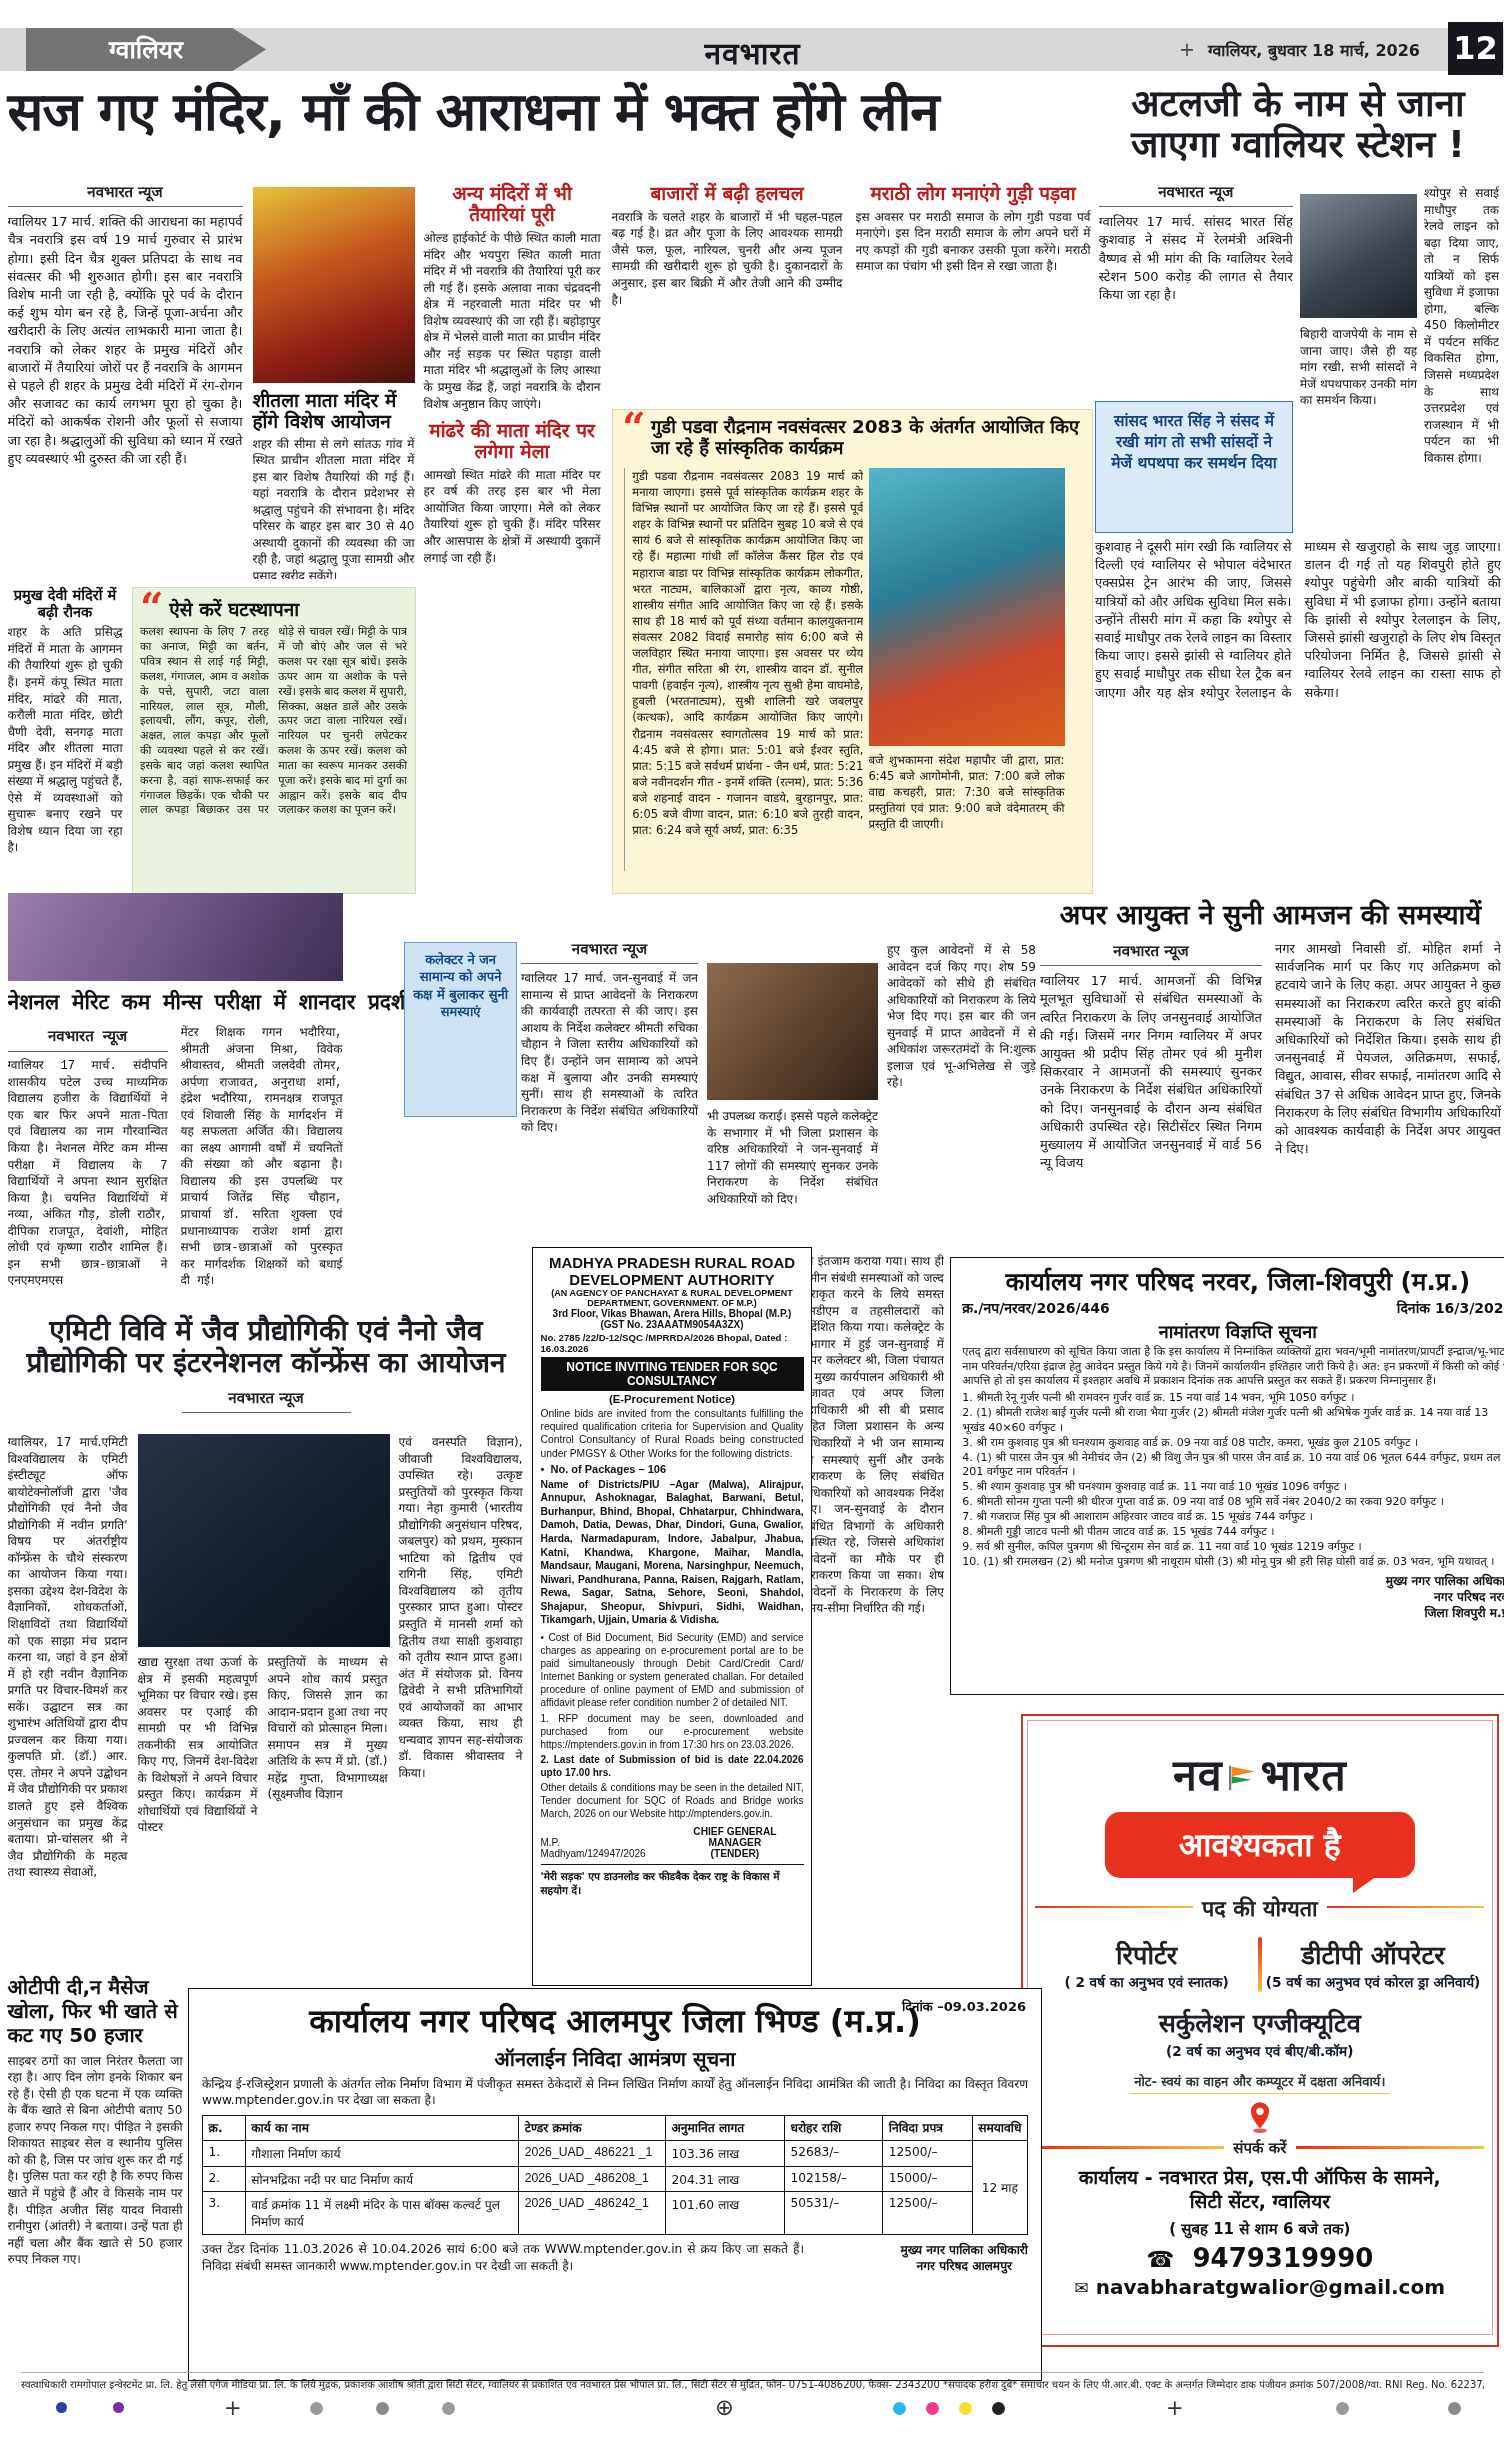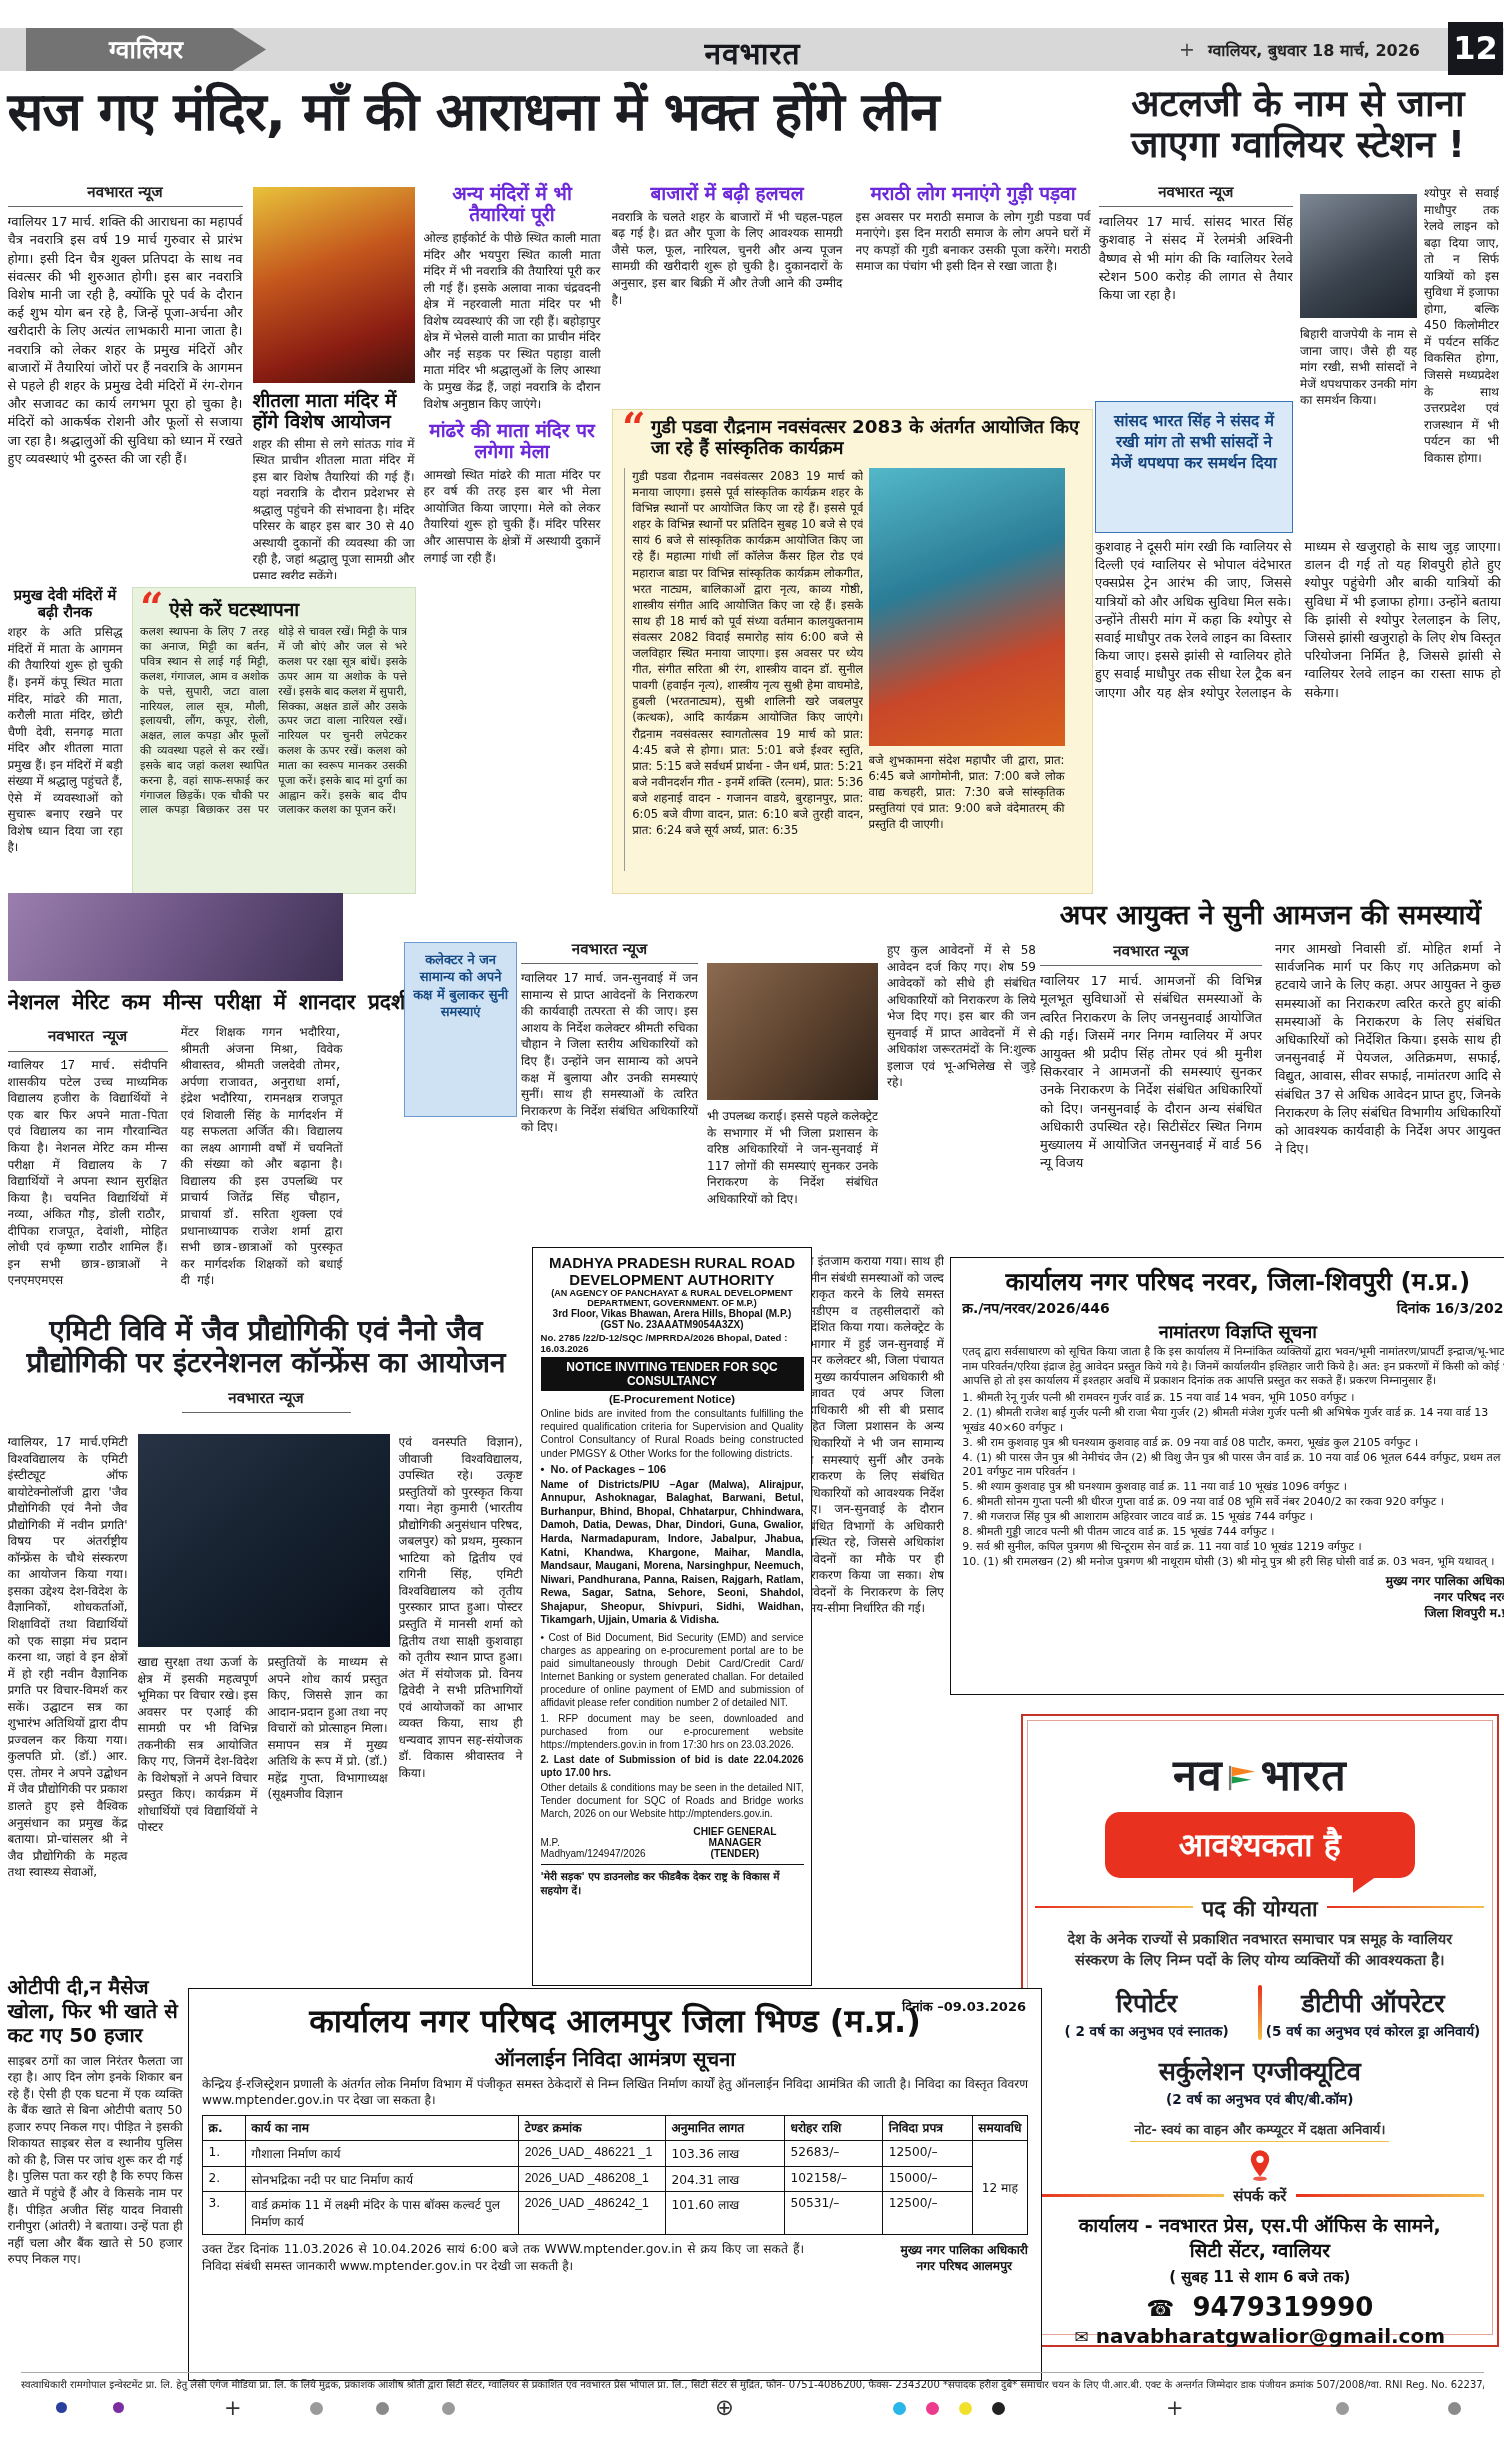--- a/index.html
+++ b/index.html
@@ -14,21 +14,21 @@
   .region-tab{position:absolute;left:26px;top:0;width:240px;height:43px;background:#737373;color:#fff;font-size:24.5px;font-weight:bold;line-height:43px;text-align:center;clip-path:polygon(0 0,86% 0,100% 50%,86% 100%,0 100%);}
   .masthead{position:absolute;left:0;right: 0;top:3.8px;text-align:center;font-size:30px;font-weight:800;color:#16181d;letter-spacing:0.9px;}
   .dateline{position:absolute;right:85px;top:10.3px;font-size:16px;font-weight:bold;color:#222;}
   .cross-ic{font-weight:normal;color:#444;margin-right:13px;font-size:19px;}
   .pagenum{position:absolute;right:1.9px;top:-5.6px;width:55px;height:53px;background:#15171d;color:#fff;font-size:32px;font-weight:bold;text-align:center;line-height:53px;}
   
   .main-headline{top:73px;left:7.5px;width:1083px;height:79px;font-size:53px;font-weight:800;color:#1b1d22;white-space:nowrap;letter-spacing:-0.9px;}
   .byline{font-weight:bold;text-align:center;font-size:15px;color:#222;padding-bottom:4.7px;margin-bottom:6.6px;border-bottom:1.4px solid #666;}
   .body-t{font-size:13px;line-height:1.4;text-align:justify;color:#141414;}
   .sm{font-size:12px;line-height:1.38;}
-  .subhead{font-weight:bold;text-align:center;font-size:19px;line-height:1.12;color:#6d28d9;margin:1.9px 0 4.7px;}
+  .subhead{font-weight:bold;text-align:center;font-size:19px;line-height:1.12;color:#b91c1c;margin:1.9px 0 4.7px;}
   .photo{background:linear-gradient(135deg,#caa24a,#a2561f 45%,#5c2e14);}
   
   .greenbox{background:#e9f2df;border:0.9px solid #cfe0bd;padding:7.5px;}
   .yellowbox{background:#fcf5d8;border:0.9px solid #e6d9a4;padding:5.6px 9.4px;}
   .redq{color:#e8311e;font-size:41px;line-height:.6;font-family:"DejaVu Serif",serif;font-weight:bold;}
   .bluehl{background:#d9e9f8;border:1.9px solid #3a74b8;color:#14447e;font-weight:bold;text-align:center;padding:9.4px 7.5px;font-size:15.5px;line-height:1.35;}
   .bluehl2{background:#cfe2f4;border:0.9px solid #6b9bd0;color:#164a85;font-weight:bold;text-align:center;padding:7.5px 5.6px;font-size:13px;line-height:1.35;}
   .noticebox{border:1.9px solid #101010;background:#fff;}
   .en{font-family:"Liberation Sans",sans-serif;}
   .nbar{background:#101010;color:#fff;font-weight:bold;text-align:center;font-size:12px;padding:2.8px 1.9px;}
@@ -228,21 +228,20 @@
             <polygon points="9,3 34,8 9,13" fill="#f5821f"></polygon>
             <polygon points="9,13 30,17 9,21" fill="#1a9a4a"></polygon>
           </svg><span>भारत</span>
       </div>
       <div class="bubble">आवश्यकता है</div>
       <div class="rulerow">
           <div class="ln"></div>
           <div class="t">पद की योग्यता</div>
           <div class="ln"></div>
         </div>
-      <div class="ctr b" style="font-size:14.6px;color:#333;padding:0 17px;line-height:1.4;">देश के अनेक राज्यों से प्रकाशित नवभारत समाचार पत्र समूह के ग्वालियर संस्करण के लिए निम्न पदों के लिए योग्य व्यक्तियों की आवश्यकता है।</div>
       <div style="display:flex;margin-top:15px;padding:0 7.5px;">
         <div style="flex:1;">
           <div class="jobt">रिपोर्टर</div>
           <div class="jobs">( 2 वर्ष का अनुभव एवं स्नातक)</div>
         </div>
         <div class="vdiv"></div>
         <div style="flex:1;">
           <div class="jobt">डीटीपी ऑपरेटर</div>
           <div class="jobs">(5 वर्ष का अनुभव एवं कोरल ड्रा अनिवार्य)</div>
         </div>

